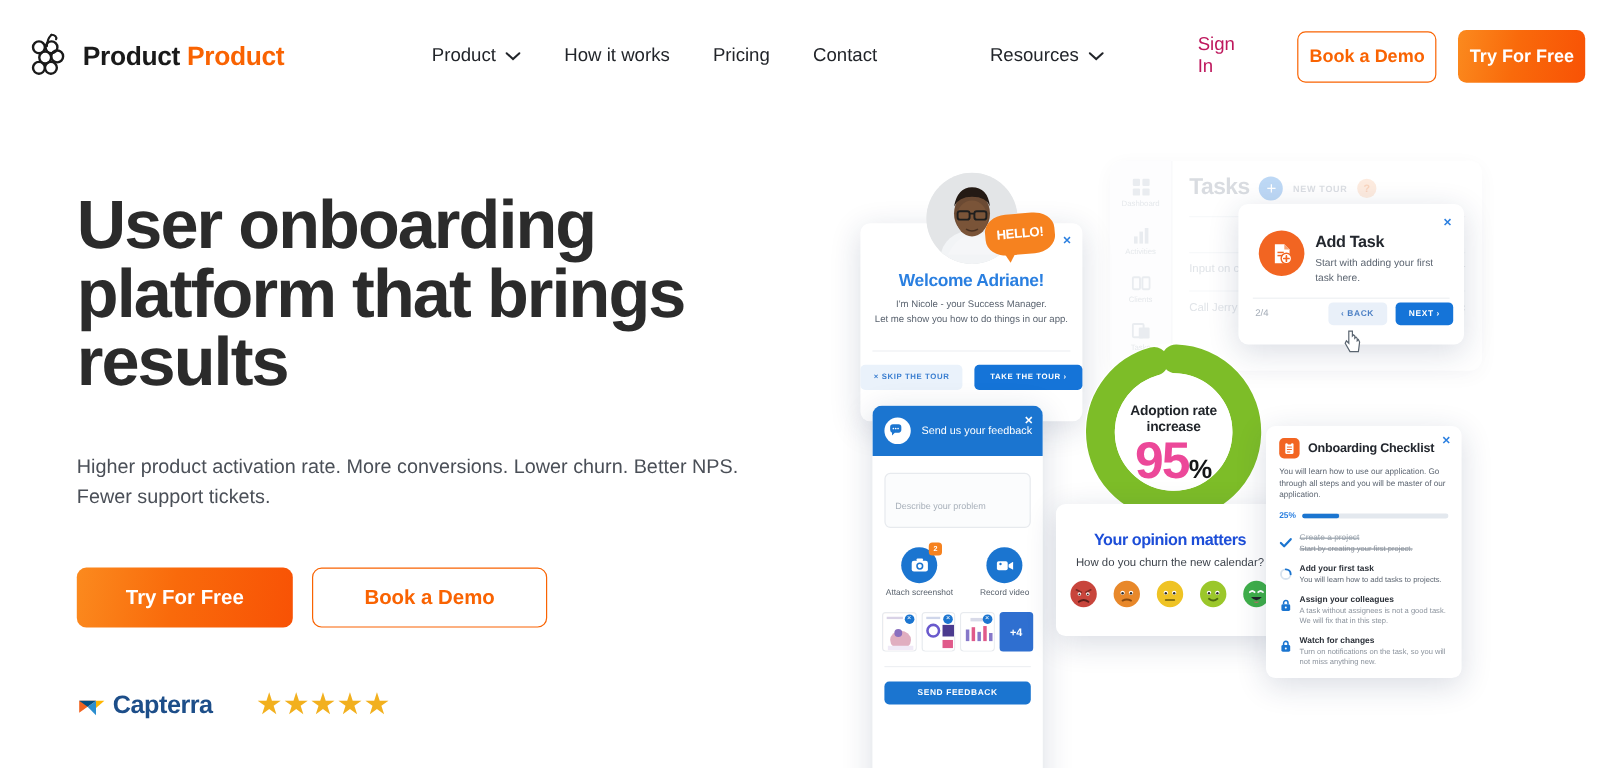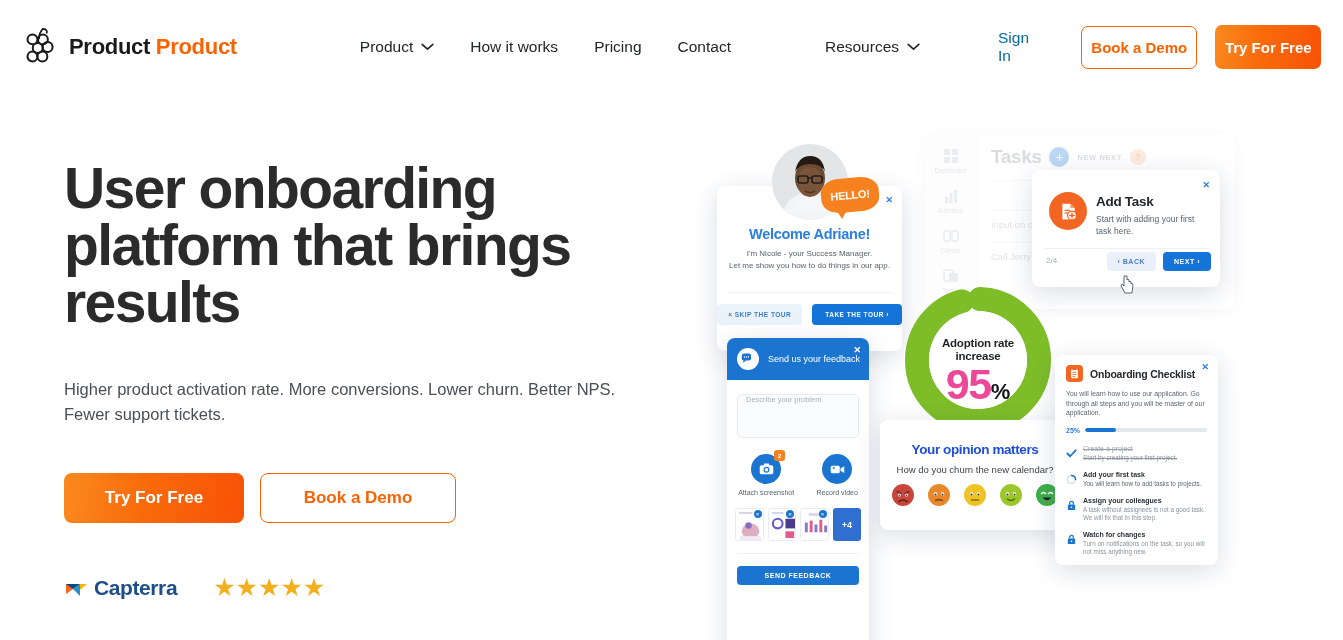--- a/index.html
+++ b/index.html
@@ -21,21 +21,21 @@
   .logo-text { font-size: 22px; font-weight: bold; letter-spacing: -0.3px; color:#1a1a1a; white-space:nowrap;}
   .logo-text .accent { color: #F96302; }
 
   .nav { display: flex; align-items: center; margin-left: 105px; gap: 0px; }
   .nav-item {
     font-size: 15.5px; color: #22252a; font-weight: 500;
     padding: 0 18px; display:flex; align-items:center; gap:8px; cursor:pointer;
     white-space: nowrap;
   }
   .chev { width: 13px; height: 8px; display:block; }
-  .signin { font-size: 15.5px; color:#0369a1; font-weight:500; margin-left: 60px; cursor:pointer; }
+  .signin { font-size: 15.5px; color:#be185d; font-weight:500; margin-left: 60px; cursor:pointer; }
 
   .btn-outline {
     margin-left: 52px;
     width: 182px; height: 43px; border: 1.6px solid #F96302; border-radius: 7px;
     color:#F96302; font-size: 15px; font-weight: bold; display:flex;
     align-items:center; justify-content:center; background:#fff; cursor:pointer;
     white-space:nowrap;
   }
   .btn-solid {
     margin-left: 18px; margin-right: 22px;
@@ -147,21 +147,21 @@
      font-size:7px; font-weight:bold; padding:6px 11px; border-radius:4px; letter-spacing:0.5px; cursor:pointer;}
   .at-next { position:absolute; right:9px; top:82px; background:#1574D8; color:#fff;
      font-size:7px; font-weight:bold; padding:6px 11px; border-radius:4px; letter-spacing:0.5px; cursor:pointer;}
 
   
   .feedback { left: 27px; top: 218px; width: 142px; height: 348px; overflow:hidden; }
   .fb-head { height: 42px; background:#1B75D0; display:flex; align-items:center; padding-left:10px; gap:9px; position:relative;}
   .fb-head-icon { width:22px; height:22px; border-radius:50%; background:#fff; display:flex; align-items:center; justify-content:center;}
   .fb-head-txt { font-size:9px; font-weight:normal; color:#fff; }
   .fb-textarea { margin:14px 10px 0; height: 44px; border:1px solid #e7eaee; border-radius:5px;
-     background:#fbfcfd; padding:0 8px; font-size:7.5px; color:#a8b0ba; }
+     background:#fbfcfd; padding:22px 8px; font-size:7.5px; color:#a8b0ba; }
   .fb-actions { display:flex; justify-content:space-around; margin-top:16px; }
   .fb-act { display:flex; flex-direction:column; align-items:center; gap:5px; }
   .fb-act-circle { width:30px;height:30px;border-radius:50%;background:#1B75D0;display:flex;align-items:center;justify-content:center;position:relative;}
   .fb-badge { position:absolute; right:-4px; top:-4px; width:11px;height:11px;border-radius:3px;background:#F6821F;
      color:#fff; font-size:6px; font-weight:bold; display:flex;align-items:center;justify-content:center;}
   .fb-act-lbl { font-size:7px; color:#5a636e; }
   .fb-thumbs { display:flex; gap:4px; margin:12px 8px 0; }
   .fb-thumb { width:29px; height:33px; border-radius:3px; border:1px solid #e8ebef; position:relative; overflow:hidden;}
   .fb-thumb-x { position:absolute; right:1px; top:1px; width:8px;height:8px;border-radius:50%;background:#1B75D0;
      color:#fff;font-size:6px;display:flex;align-items:center;justify-content:center;}
@@ -305,21 +305,21 @@
               <rect x="1" y="2" width="9" height="11" rx="1" fill="none" stroke="#ccd3dc" stroke-width="1.6"></rect>
               <rect x="6" y="5" width="9" height="9" rx="1" fill="#ccd3dc"></rect>
             </svg>
           <span class="app-side-lbl">Tasks</span>
         </div>
       </div>
       <div class="app-main">
         <div class="app-title-row">
           <div class="app-title">Tasks</div>
           <div class="new-task-circle">+</div>
-          <div class="new-task-lbl">NEW NEXT</div>
+          <div class="new-task-lbl">NEW TOUR</div>
           <div class="help-circle">?</div>
         </div>
         <div class="app-row">
           <span class="app-col-head"></span>
           <span class="app-col-head">OWNE</span>
         </div>
         <div class="app-row">
           <span class="app-row-txt">Input on c</span>
           <span class="app-row-txt">Johr</span>
         </div>

